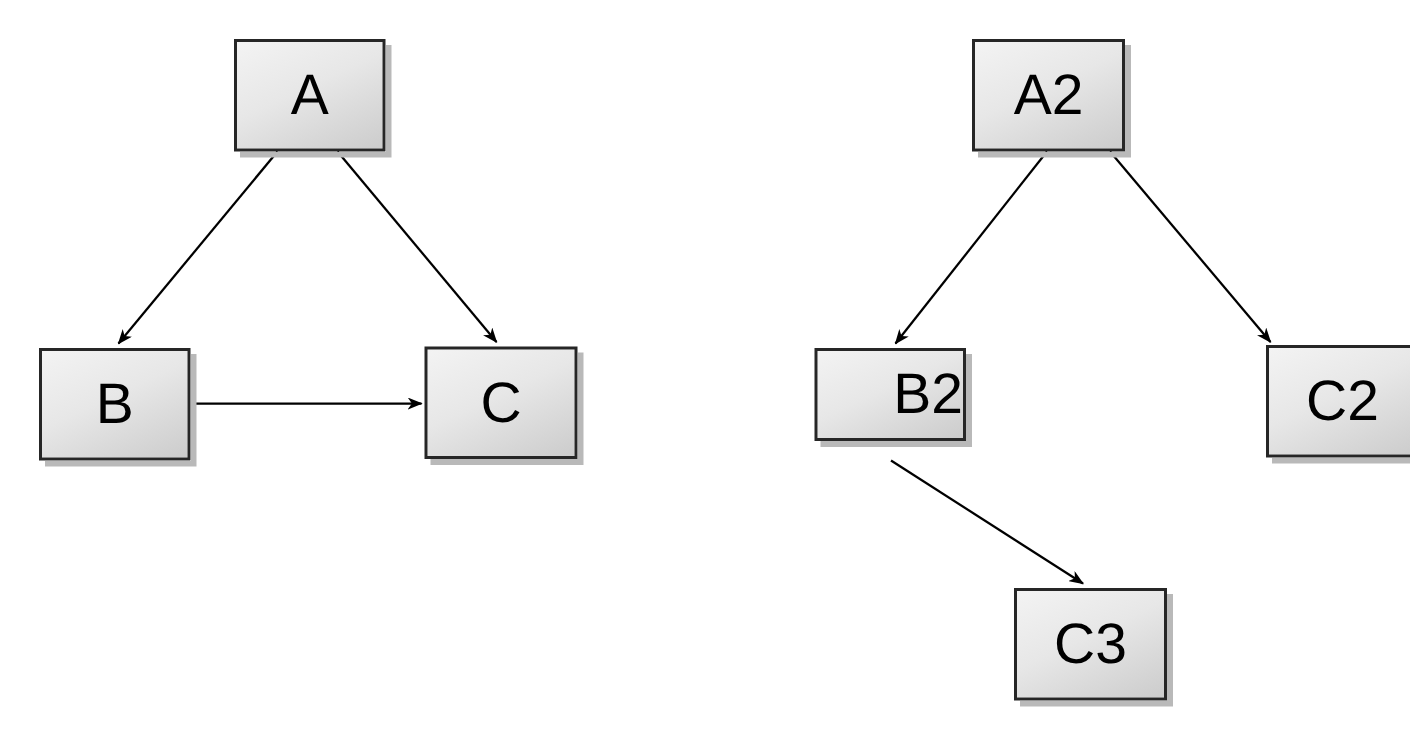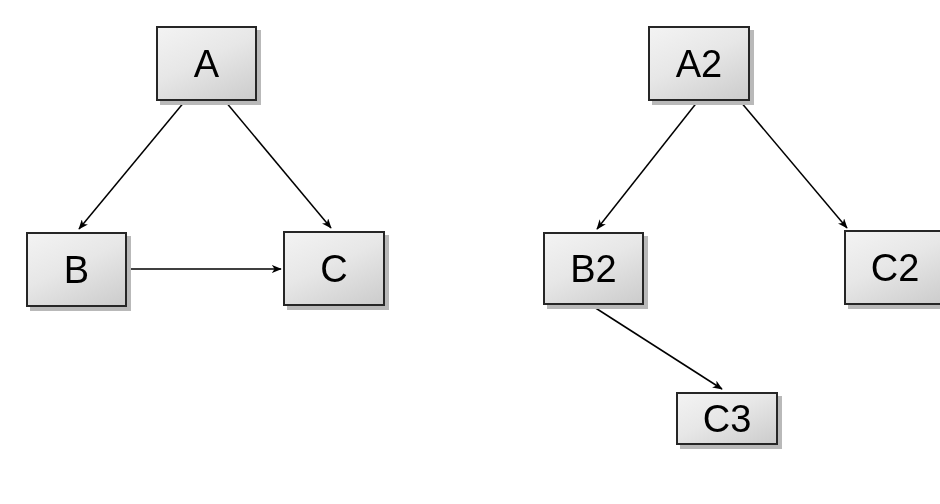--- a/index.html
+++ b/index.html
@@ -64,23 +64,23 @@
       </div>
       <div class="node" style="left: 26px; top: 232px; width: 101px; height: 75px;">
         <span class="node-label">B</span>
       </div>
       <div class="node" style="left: 283px; top: 231px; width: 102px; height: 75px;">
         <span class="node-label">C</span>
       </div>
       <div class="node" style="left: 648px; top: 26px; width: 102px; height: 75px;">
         <span class="node-label">A2</span>
       </div>
-      <div class="node" style="left: 543px; top: 232px; width: 101px; height: 73px;">
+      <div class="node" style="left: 543px; top: 232px; width: 101px; height: 62px; justify-content: flex-end;">
         <span class="node-label">B2</span>
       </div>
       <div class="node" style="left: 799px; top: 230px; width: 102px; height: 75px; margin-left: 45px;">
         <span class="node-label">C2</span>
       </div>
-      <div class="node" style="left: 676px; top: 392px; width: 102px; height: 53px;">
+      <div class="node" style="left: 676px; top: 392px; width: 102px; height: 75px;">
         <span class="node-label">C3</span>
       </div>
     </div>
 </div>
 
 </body></html>

